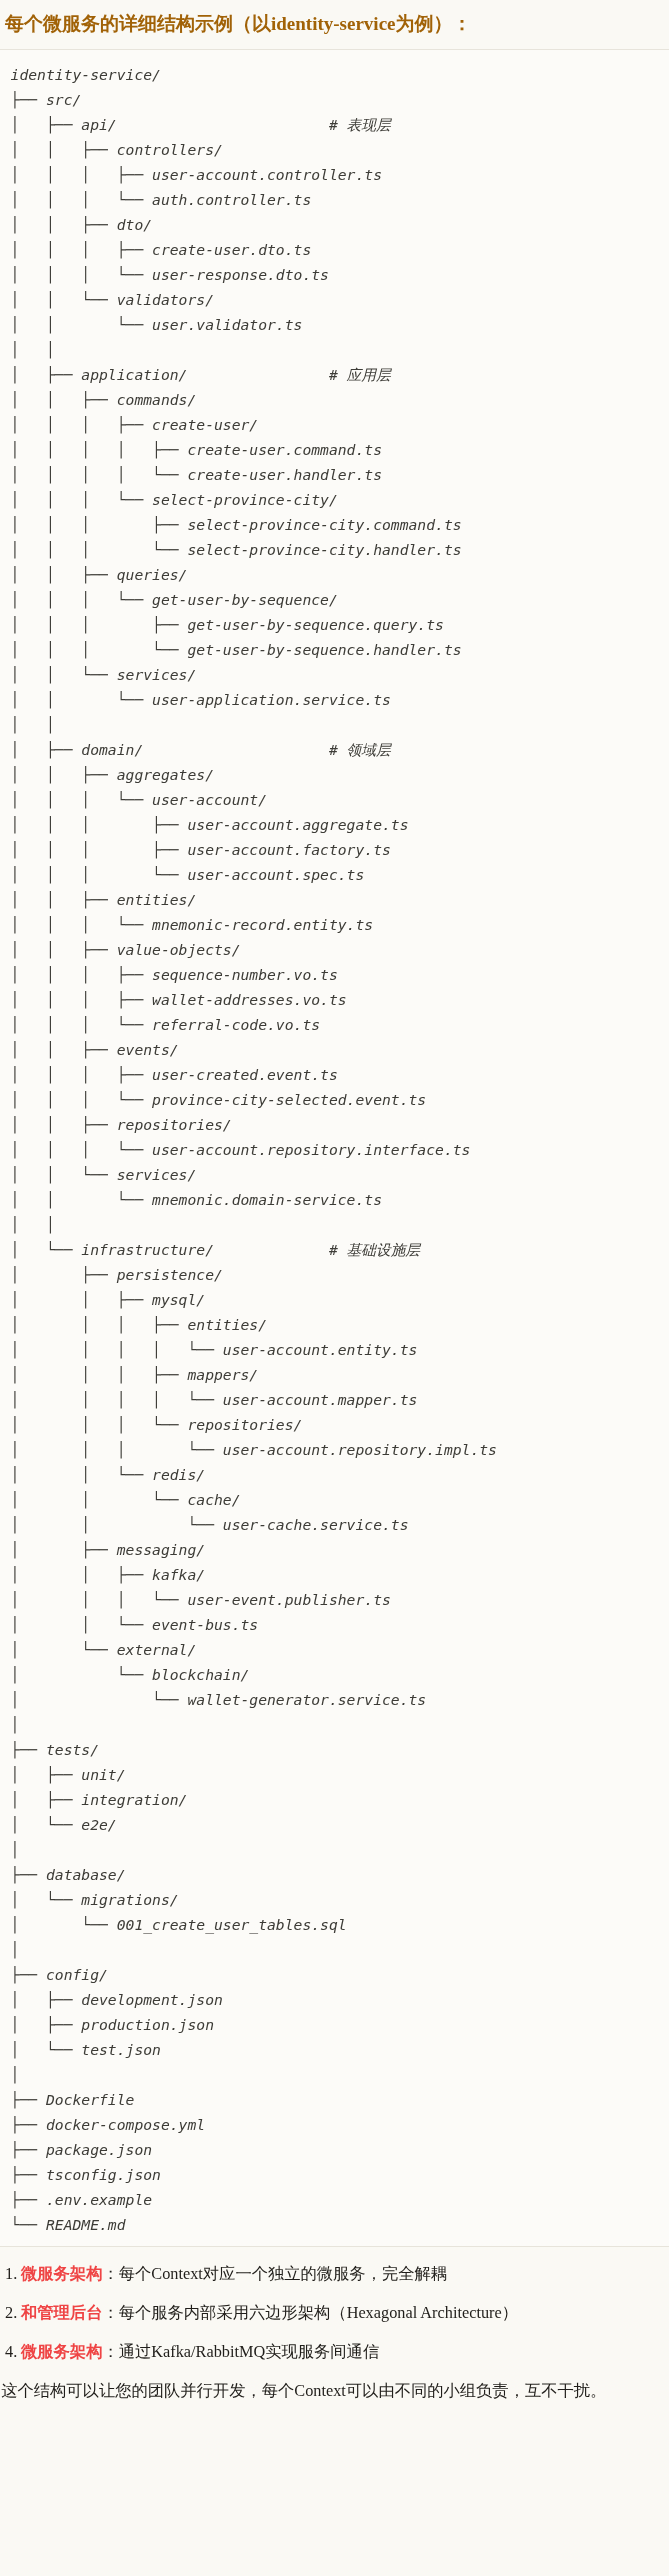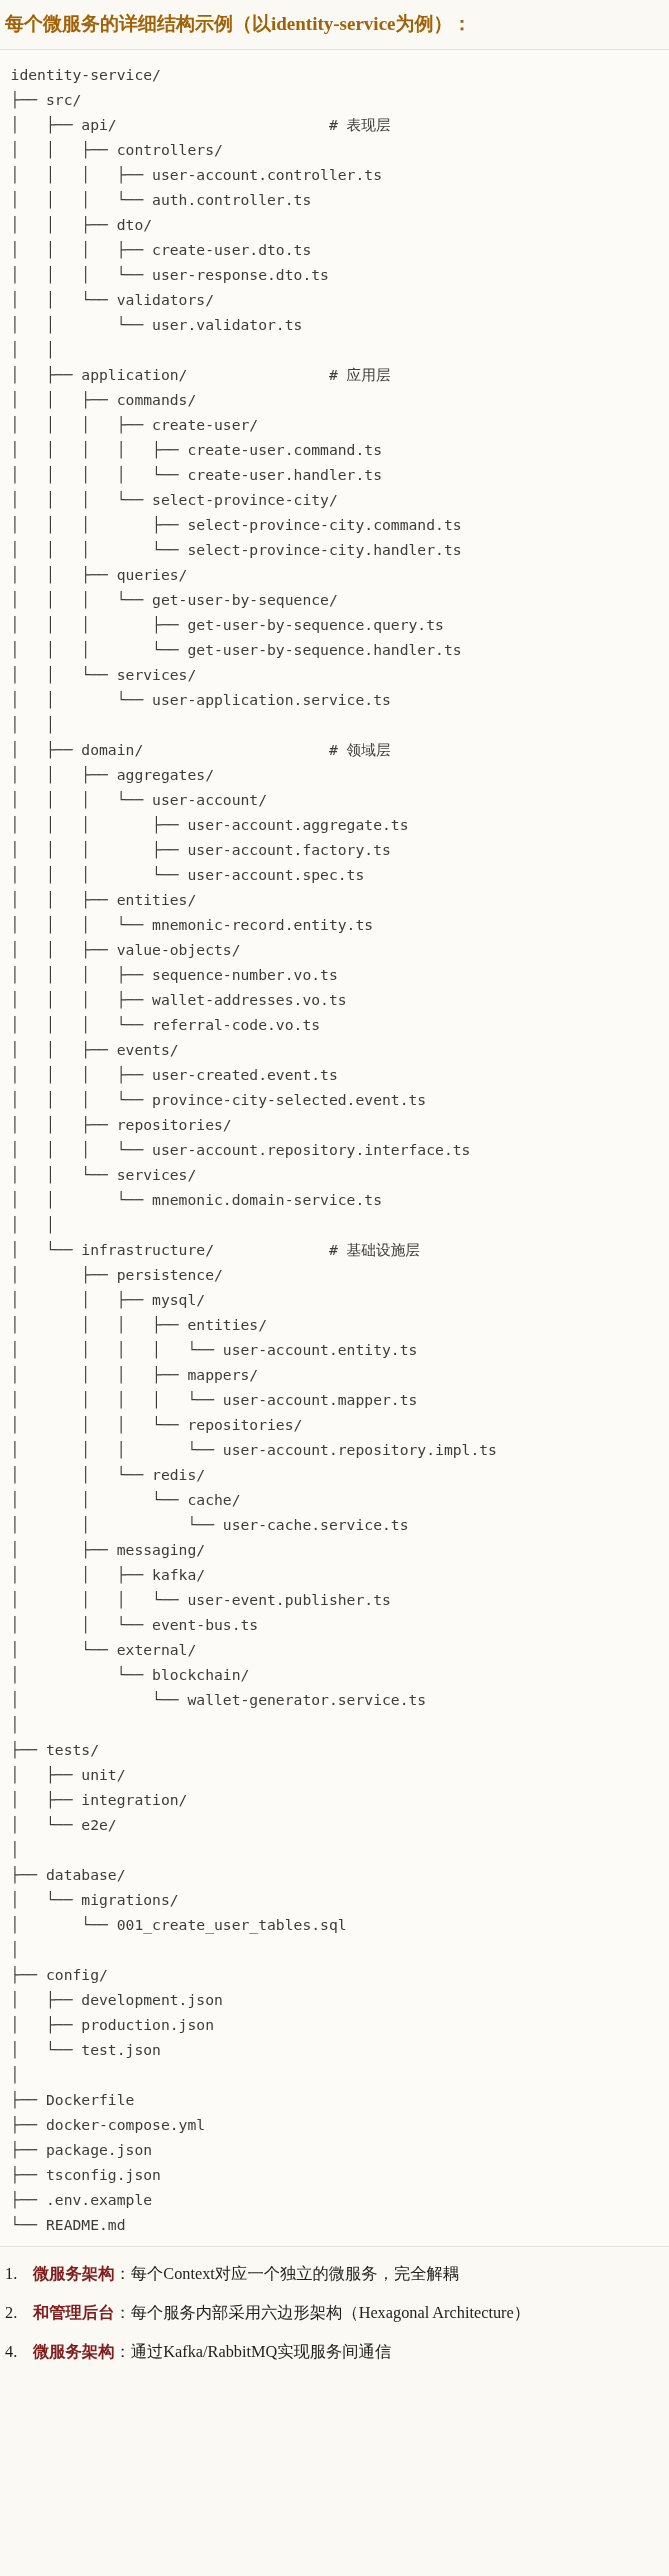--- a/index.html
+++ b/index.html
@@ -29,20 +29,21 @@
     border-bottom: 0.6px solid #E7E4DB;
     padding: 12.5px 0 8.8px 10.6px;
   }
   pre.tree {
     margin: 0;
     font-family: "DejaVu Sans Mono", "Liberation Mono", monospace;
     font-size: 14.7px;
     line-height: 25px;
     color: #3D3C37;
     white-space: pre;
+    font-style: italic;
   }
   .notes {
     padding: 0 8.8px 0 5px;
   }
   .notes-heading {
     margin: 13.8px 0 0 0;
     font-size: 18px;
     line-height: 27.5px;
     font-weight: bold;
     color: #14120E;
@@ -50,22 +51,21 @@
   .note-item {
     margin: 16.3px 0 0 0;
     font-size: 16.3px;
     line-height: 22.5px;
   }
   .note-item .num {
     margin-right: 3.8px;
   }
   .note-item strong {
     font-weight: bold;
-    color: #7f1d1d;
-    margin-left: 12px;
+    color: #ef4444;
   }
   .note-footer {
     margin: 16.3px 0 0 -3.8px;
     font-size: 16.3px;
     line-height: 22.5px;
   }
 </style>
 </head>
 <body>
 
@@ -165,14 +165,15 @@
 
   <p class="note-item"><span class="num">1.</span><strong>微服务架构</strong><span>：每个Context对应一个独立的微服务，完全解耦</span></p>
 
   <p class="note-item"><span class="num">2.</span><strong>和管理后台</strong><span>：每个服务内部采用六边形架构（Hexagonal Architecture）</span></p>
 
 
   <p class="note-item"><span class="num">4.</span><strong>微服务架构</strong><span>：通过Kafka/RabbitMQ实现服务间通信</span></p>
 
 
 
+  <p class="note-footer">这个结构可以让您的团队并行开发，每个Context可以由不同的小组负责，互不干扰。</p>
 </div>
 
 
 </body></html>

